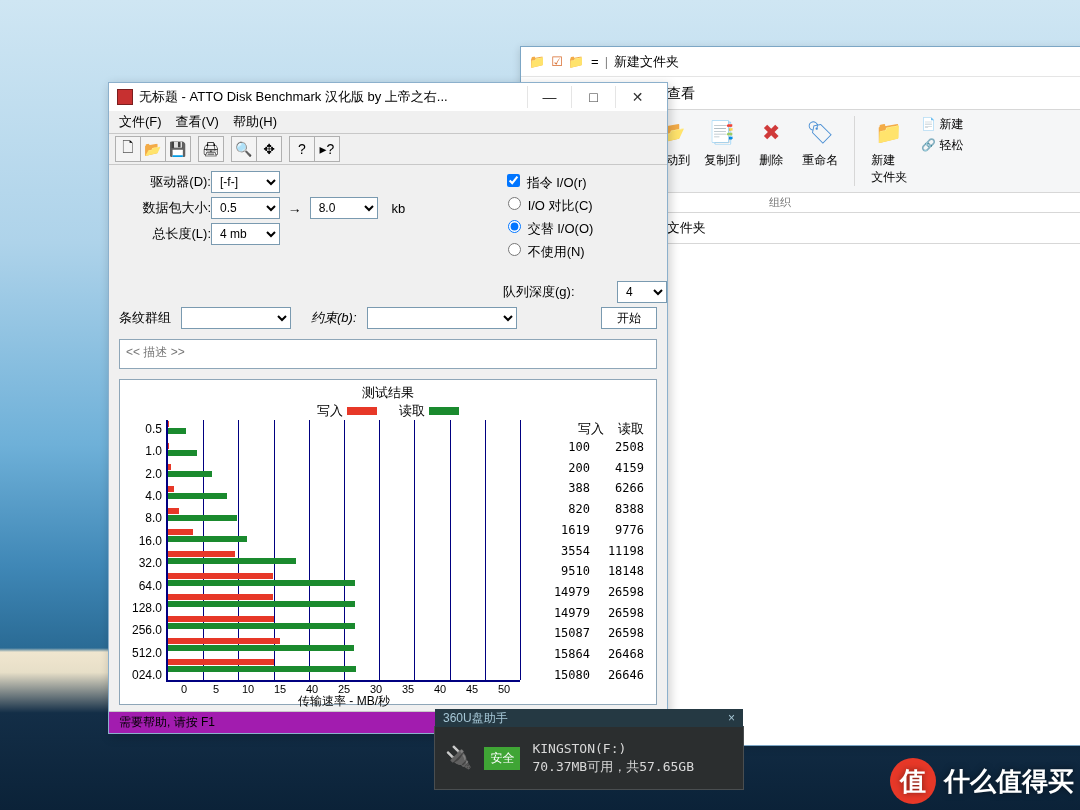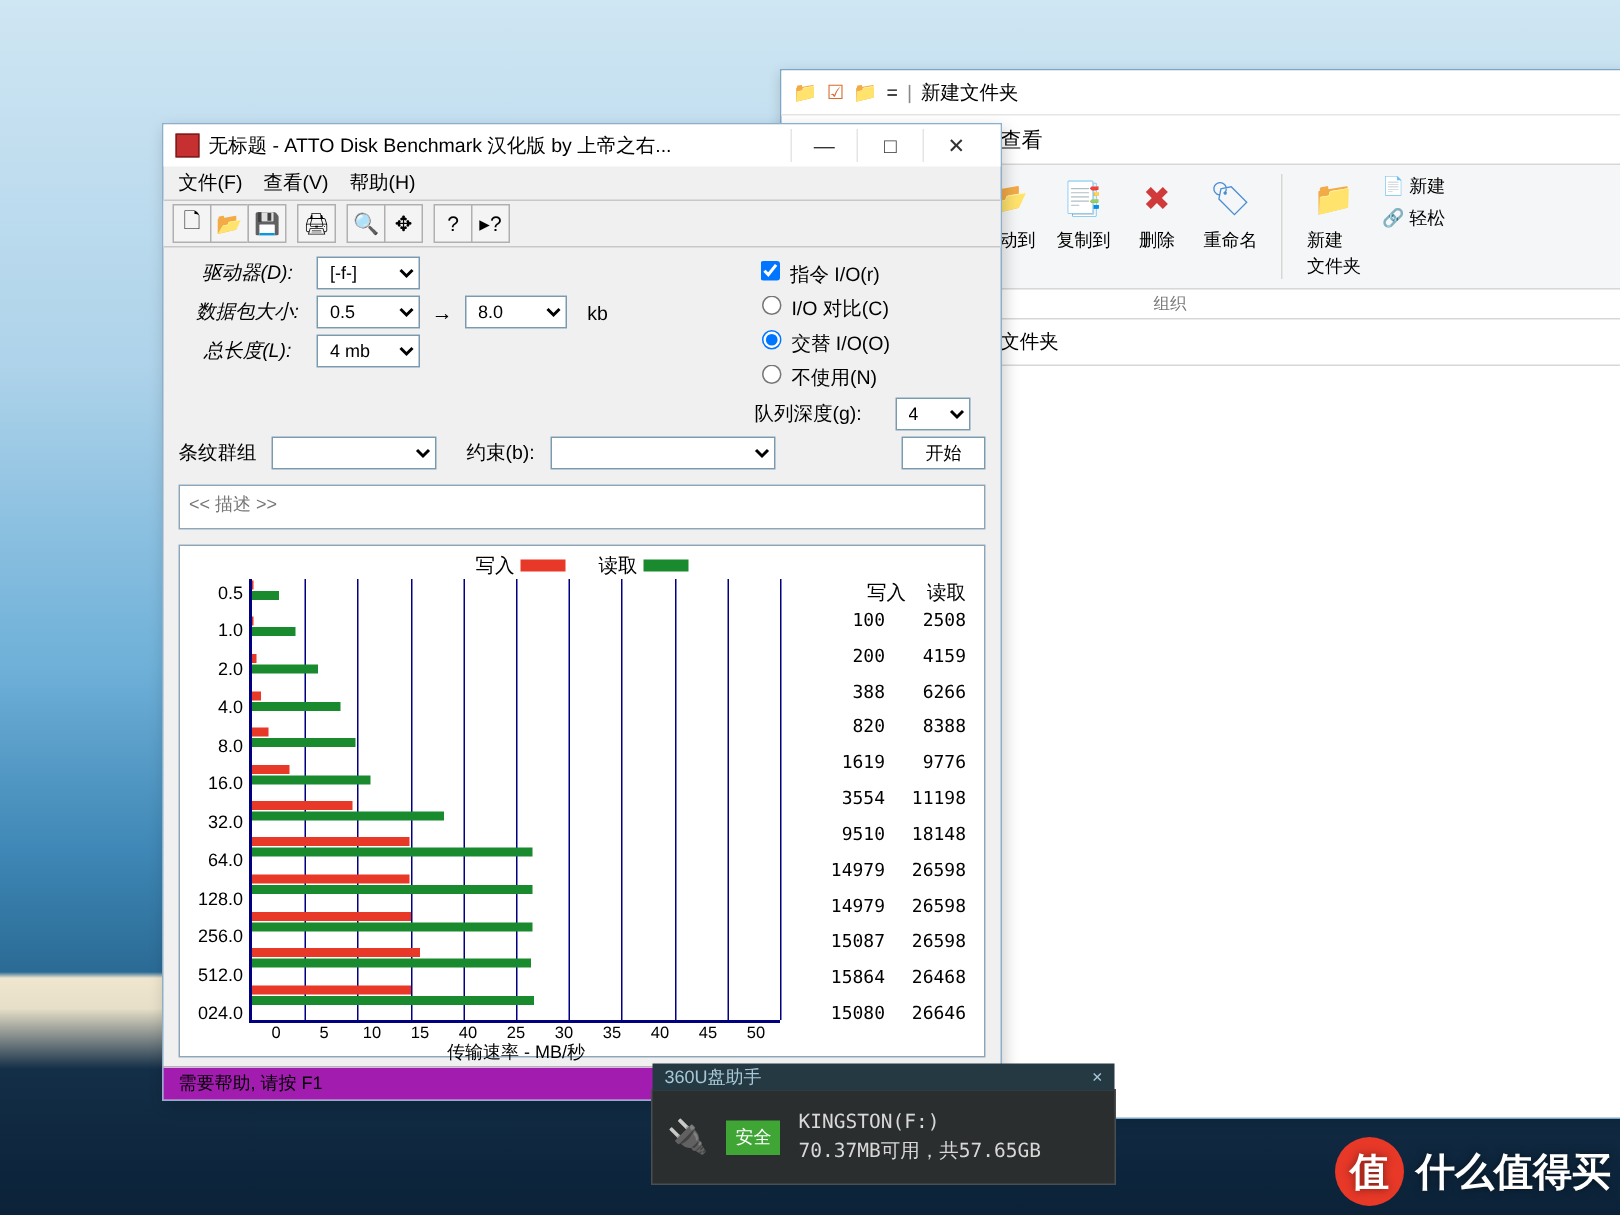--- a/index.html
+++ b/index.html
@@ -116,21 +116,21 @@
   }
 
   .formgrid {
     display:grid;
     grid-template-columns: 92px 1fr 30px 1fr 40px 1fr;
     row-gap: 4px;
     padding: 6px 10px 2px 10px;
     font-size: 13px;
     align-items: center;
   }
-  .lbl { text-align:center;font-style:italic;}
+  .lbl { text-align:right;}
   select, .sel {
     height:22px;border:1px solid #7a9ab0;background:#fff;font-size:12px;
     padding:0 4px;font-family:inherit;
   }
   .arrow { text-align:center; font-size:14px;}
   .radiogrp {
     font-size: 13px;
     display:flex;flex-direction:column;gap:2px;
     padding-left:6px;
   }
@@ -340,38 +340,39 @@
           <div></div>
           <div></div>
           <div></div>
       </div>
     </div>
     <div class="radiogrp" style="width:170px;padding-top:6px;">
       <label><input type="checkbox" checked="" style=""> <span>指令 I/O(r)</span></label>
       <label><input type="radio" name="m" style=""> <span>I/O 对比(C)</span></label>
       <label><input type="radio" name="m" checked="" style=""> <span>交替 I/O(O)</span></label>
       <label><input type="radio" name="m" style=""> <span>不使用(N)</span></label>
-      <div style="display:flex;align-items:center;gap:22px;margin-top:2px;">
+      <div style="display:flex;align-items:center;gap:6px;margin-top:18px;justify-content:space-between;">
         <span>队列深度(g):</span>
         <select class="sel" style="width:50px;"><option>4</option></select>
       </div>
     </div>
   </div>
 
   <div class="row2">
     <span>条纹群组</span>
     <select class="sel" style="width:110px;"></select>
-    <span style="margin-left:10px;">约束(b):</span>
+    <span style="margin-left:10px;font-style:italic;">约束(b):</span>
     <select class="sel" style="width:150px;"></select>
     <button class="sel" style="width:56px;margin-left:auto;">开始</button>
   </div>
 
   <div class="desc">&lt;&lt; 描述 &gt;&gt;</div>
 
   <div class="resultbox">
+    <div style="text-align:center;font-size:13px;">测试结果</div>
     <div class="chart-hd">
       <div class="leg">
           <span>写入</span>
           <div class="sw" style="background:#e73828;"></div>
         </div>
       <div class="leg">
           <span>读取</span>
           <div class="sw" style="background:#1a8a2e;"></div>
         </div>
     </div>

